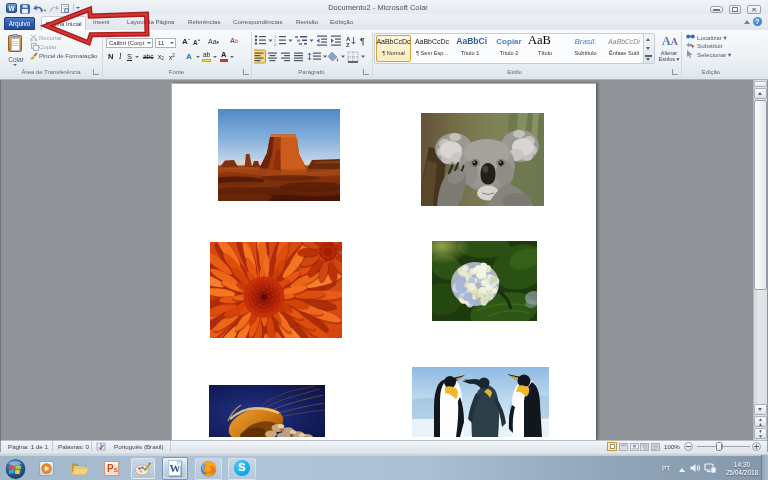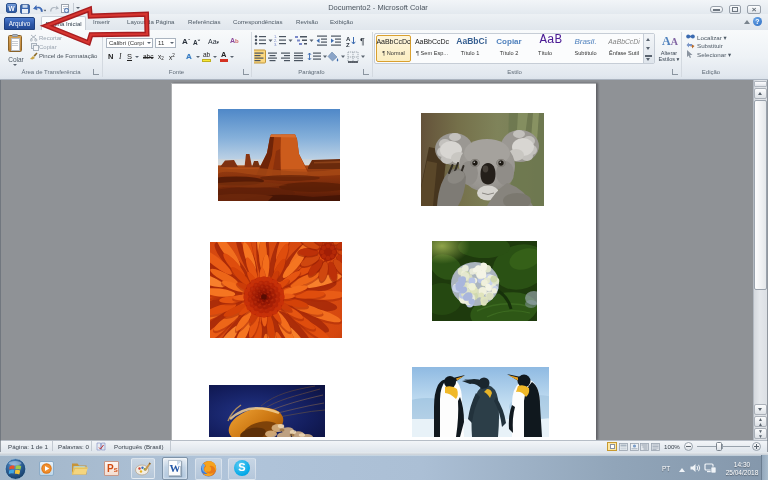--- a/index.html
+++ b/index.html
@@ -226,21 +226,21 @@
 
 <div class="abs" style="left:376px;top:34.5px;width:35px;height:27px;background:linear-gradient(#fef6dd,#fbeec2);border:1.5px solid #d9a02f;border-radius:2px"></div>
 <div class="abs" style="left:376px;top:38px;width:35px;text-align:center;font-size:7px;color:#1a1a1a">AaBbCcDc</div>
 <div class="abs" style="left:376px;top:50px;width:35px;text-align:center;font-size:5.6px;color:#333">¶ Normal</div>
 <div class="abs" style="left:414px;top:38px;width:36px;text-align:center;font-size:7px;color:#1a1a1a">AaBbCcDc</div>
 <div class="abs" style="left:414px;top:50px;width:36px;text-align:center;font-size:5.6px;color:#333">¶ Sem Esp...</div>
 <div class="abs" style="left:453px;top:36px;width:34px;text-align:right;font-size:8.5px;font-weight:bold;color:#365f91">AaBbCі</div>
 <div class="abs" style="left:453px;top:50px;width:34px;text-align:center;font-size:5.6px;color:#333">Título 1</div>
 <div class="abs" style="left:492px;top:37px;width:34px;text-align:center;font-size:8px;font-weight:bold;color:#4f81bd">Copiar</div>
 <div class="abs" style="left:492px;top:50px;width:34px;text-align:center;font-size:5.6px;color:#333">Título 2</div>
-<div class="abs" style="left:528px;top:33px;width:34px;text-align:right;font-size:12.5px;color:#4c1d95;font-family:Liberation Mono, monospace">AaB</div>
+<div class="abs" style="left:528px;top:33px;width:34px;text-align:left;font-size:12.5px;color:#000000;font-family:Liberation Serif, serif">AaB</div>
 <div class="abs" style="left:528px;top:50px;width:34px;text-align:center;font-size:5.6px;color:#333">Título</div>
 <div class="abs" style="left:567px;top:37px;width:37px;text-align:center;font-size:8px;font-style:italic;color:#4f81bd">Brasil.</div>
 <div class="abs" style="left:567px;top:50px;width:37px;text-align:center;font-size:5.6px;color:#333">Subtítulo</div>
 <div class="abs" style="left:605px;top:38px;width:38px;text-align:center;font-size:6.8px;font-style:italic;color:#828282">AaBbCcDі</div>
 <div class="abs" style="left:605px;top:50px;width:38px;text-align:center;font-size:5.6px;color:#333">Ênfase Sutil</div>
 
 <div class="abs" style="left:659px;top:34px;width:22px;text-align:center;font-size:12px;font-weight:bold;color:#4f81bd;font-family:'Liberation Serif',serif">A<span style="color:#8064a2;font-size:10px">A</span></div>
 <div class="abs" style="left:655px;top:50px;width:28px;text-align:center;font-size:5.6px;color:#3c4754">Alterar<br>Estilos ▾</div>
 <div class="abs glabel" style="left:374px;top:68.5px;width:281px;text-align:center">Estilo</div>
 <div class="launch" style="left:672px;top:69px"></div>

